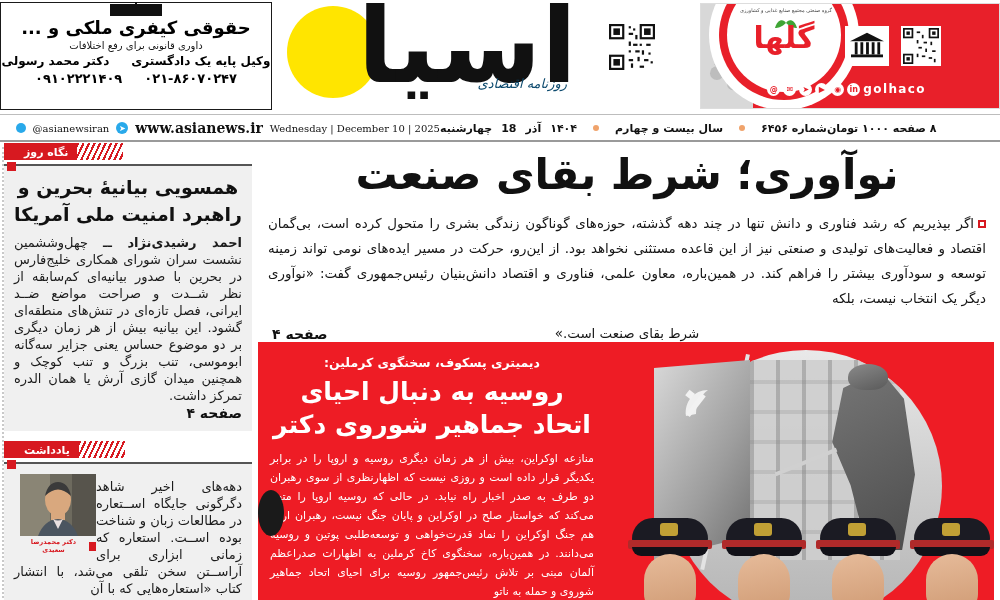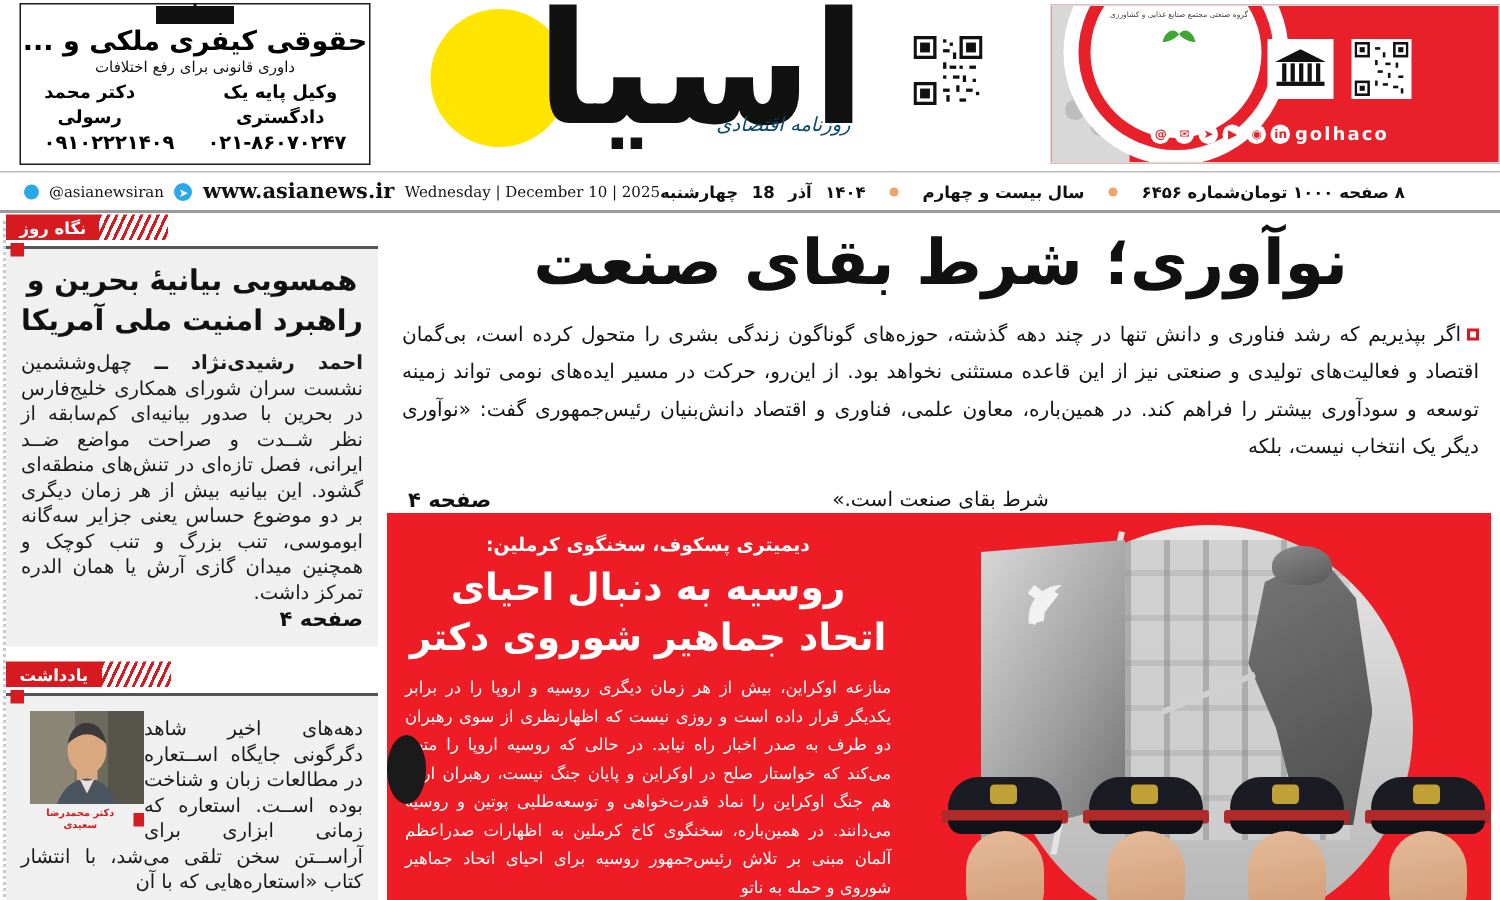--- a/index.html
+++ b/index.html
@@ -9,21 +9,21 @@
     font-family: "DejaVu Sans", "Liberation Sans", sans-serif;
     overflow: hidden;
   }
   .page { position: relative; width: 1000px; height: 600px; background:#fff; }
 
   
   .topstrip { position:absolute; top:0; left:0; width:1000px; height:112px; display:flex; flex-direction:row-reverse; }
 
   
   .ad-legal {
-    width:234px; height:108px; margin:2px 3px 0 13px;
+    width:272px; height:108px; margin:2px 3px 0 0;
     border:1px solid #1a1a1a; background:#fff;
     display:flex; flex-direction:column; align-items:center; justify-content:flex-start;
     padding-top:1px; text-align:center; position:relative;
   }
   .ad-legal .scalebox { width:52px; height:12px; border:2px solid #111; background:#111; margin-bottom:2px; position:relative; }
   .ad-legal .scalebox:after{ content:""; position:absolute; left:50%; top:-4px; width:2px; height:6px; background:#111; transform:translateX(-50%); }
   .ad-legal .l1 { font-size:18px; font-weight:bold; color:#000; letter-spacing:0; line-height:20px; }
   .ad-legal .l2 { font-size:10px; color:#111; line-height:15px; }
   .ad-legal .l3 { font-size:12px; font-weight:bold; color:#000; line-height:17px; display:flex; gap:22px; direction:rtl; }
   .ad-legal .l4 { font-size:13px; font-weight:bold; color:#000; line-height:17px; display:flex; gap:22px; direction:ltr; }
@@ -75,21 +75,21 @@
 
   
   .content { position:absolute; top:143px; left:0; width:1000px; height:457px; display:flex; flex-direction:row-reverse; }
 
   
   .sidebar { width:258px; height:457px; position:relative; padding:0 6px 0 4px; }
   .sb-sep { position:absolute; left:2px; top:4px; bottom:2px; width:0; border-left:2px dotted #c9c9c9; }
 
   .sec { position:relative; }
   .sec-head { position:relative; height:17px; display:flex; flex-direction:row-reverse; align-items:stretch; }
-  .sec-label { background:#D71920; color:#fff; font-size:11px; font-weight:bold; padding:1px 9px 0 9px;
+  .sec-label { background:#D71920; color:#fff; font-size:11px; font-weight:bold; padding:1px 9px 0 20px;
                display:flex; align-items:center; }
   .sec-hatch { width:46px; background:
       repeating-linear-gradient(115deg, #D71920 0 2px, #ffffff 2px 5px); }
   .sec-rule { height:2px; background:#555; margin-top:4px; position:relative; }
   .sec-rule:before { content:""; position:absolute; right:-1px; top:-4px; width:0; height:0; }
   .sec-marker { position:absolute; left:3px; top:19px; width:9px; height:9px; background:#D71920; }
 
   .sb-body { background:#F0F0F0; padding:8px 10px 10px 10px; }
   .sb-title { font-size:19px; font-weight:bold; color:#111; text-align:center; line-height:27px; letter-spacing:-.3px; }
   .sb-text { font-size:13px; color:#1b1b1b; line-height:17px; text-align:justify; margin-top:6px; }
@@ -224,20 +224,21 @@
         </g>
       </svg>
       <div class="ag-circle"></div>
       <div class="ag-circle2"></div>
       <div class="ag-circle3"></div>
       <div class="ag-tiny">گروه صنعتی مجتمع صنایع غذایی و کشاورزی</div>
       <svg class="ag-leaf" viewBox="0 0 26 12">
         <path d="M2 10 C4 2 10 0 13 5 C9 9 5 10 2 10Z" fill="#3FA535"></path>
         <path d="M24 10 C22 2 16 0 13 5 C17 9 21 10 24 10Z" fill="#3FA535"></path>
       </svg>
+      <div class="ag-brand">گلها</div>
       <div class="ag-unesco">
         <svg viewBox="0 0 40 34" width="40" height="32">
           <rect x="3" y="26" width="34" height="3" fill="#111"></rect>
           <g fill="#111">
               <rect x="7" y="13" width="3" height="13"></rect>
               <rect x="13" y="13" width="3" height="13"></rect>
           <rect x="19" y="13" width="3" height="13"></rect>
               <rect x="25" y="13" width="3" height="13"></rect>
           <rect x="31" y="13" width="3" height="13"></rect>
             </g>

